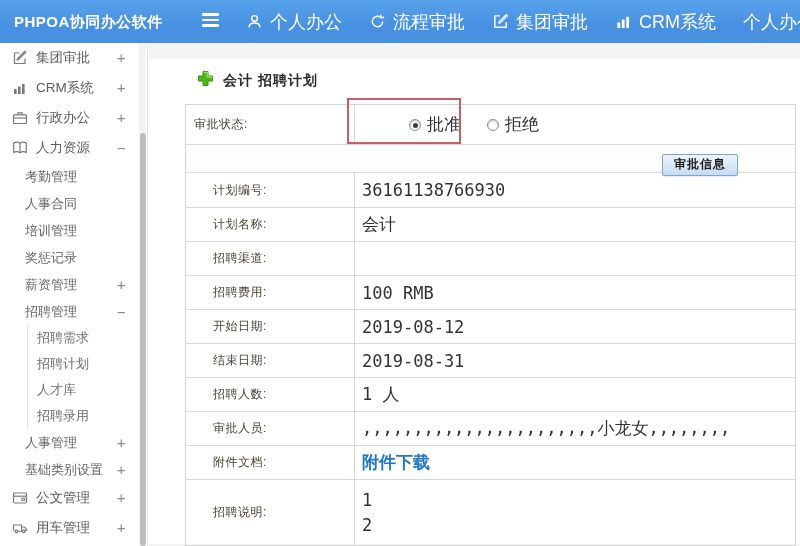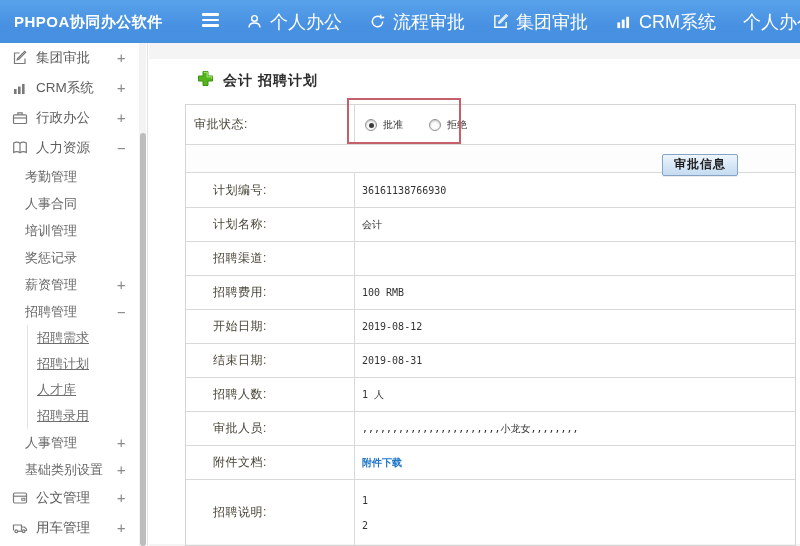--- a/index.html
+++ b/index.html
@@ -24,21 +24,21 @@
   .caret { display:inline-block; width:0; height:0; border-left:5px solid transparent;
     border-right:5px solid transparent; border-top:6px solid #fff; margin-left:12px; }
 
   
   .sidebar { position:absolute; left:0; top:43px; width:148px; bottom:0;
     background:#fff; border-right:1px solid #e2e2e2; z-index:10; }
   .side-item { position:relative; display:flex; align-items:center; color:#5d5d5d;
     cursor:pointer; white-space:nowrap; }
   .side-item.l0 { height:30px; padding-left:12px; font-size:13.5px; gap:8px; }
   .side-item.l1 { height:27px; padding-left:25px; font-size:13px; color:#666; }
-  .side-item.l2 { height:26px; padding-left:9px; font-size:13px; color:#6e6e6e;text-decoration:underline; }
+  .side-item.l2 { height:26px; padding-left:9px; font-size:13px; color:#6e6e6e; }
   .sub-group { margin-left:27px; border-left:1px solid #e4e4e4; }
   .expander { position:absolute; left:117px; top:0; bottom:0; display:flex;
     align-items:center; font-size:14px; color:#8a8a8a; font-family:"DejaVu Sans Mono",monospace; }
   .side-item svg { flex:0 0 auto; display:block; }
   .side-scrollbar { position:absolute; right:1px; top:0; bottom:0; width:7px;
     background:#f3f3f3; }
   .side-scrollbar .thumb { position:absolute; right:0.5px; top:90px; bottom:0;
     width:6px; background:#bdbdbd; border-radius:3px; }
 
   
@@ -48,22 +48,22 @@
   .page-title h1 { font-size:14px; font-weight:bold; color:#2e2e2e; letter-spacing:1px; }
   .plus-icon { display:block; }
 
   .form-table { position:absolute; left:36px; top:45px; width:611px;
     border:1px solid #d5d5d5; font-size:12px; color:#3a3a3a; }
   .frow { display:flex; border-top:1px solid #d9d9d9; }
   .frow:first-child { border-top:none; }
   .fcell-label { width:169px; flex:0 0 169px; border-right:1px solid #d9d9d9;
     display:flex; align-items:center; padding-left:27px; color:#494538; letter-spacing:.5px; }
   .fcell-value { flex:1; display:flex; align-items:center; padding-left:7px;
-    font-family:"DejaVu Sans Mono", monospace; font-size:10px; color:#333; }
-  .row-status { height:39px; }
+    font-family:"DejaVu Sans Mono", monospace; font-size:17px; color:#333; }
+  .row-status { height:39px;gap:44px; }
   .row-status .fcell-label { padding-left:8px; }
   .row-status .fcell-value { padding-left:10px; font-family:"Liberation Sans",sans-serif; gap:6px; }
   .opt-gap { width:14px; }
   .radio { width:12px; height:12px; border-radius:50%; border:1px solid #8f8f8f;
     background:#fcfcfc; box-shadow:inset 0 1px 2px rgba(0,0,0,.25); position:relative; cursor:pointer; }
   .radio.checked::after { content:''; position:absolute; left:3px; top:3px;
     width:5px; height:5px; border-radius:50%; background:#3a3a3a; }
   .row-button { height:28px; justify-content:flex-end; align-items:center;
     padding-right:57px; background:#fdfdfd; }
   .btn-approve { height:22px; padding:0 11px; font-size:12px; font-weight:bold;

